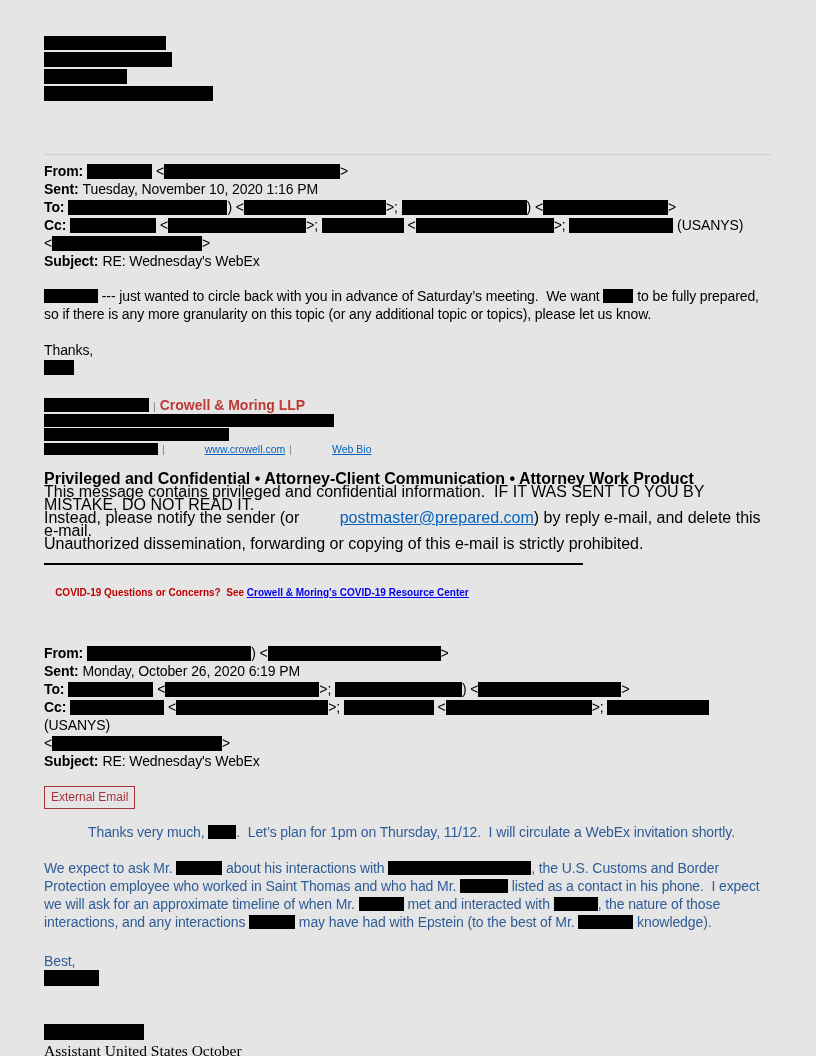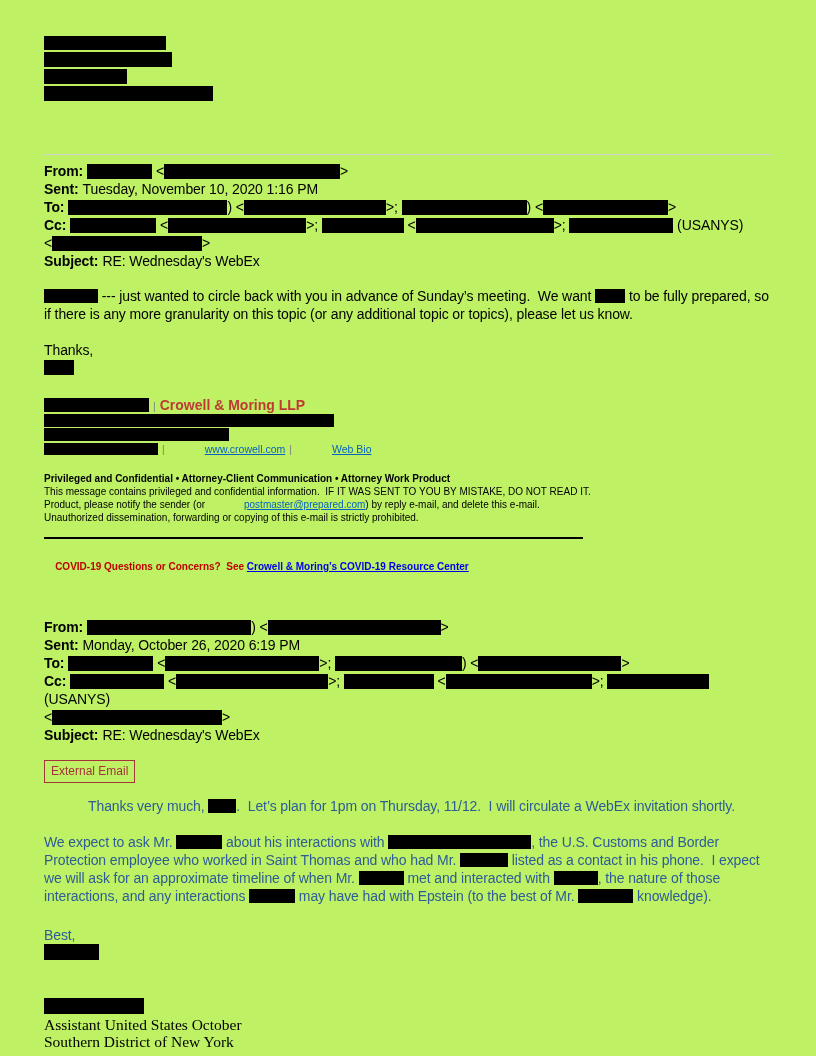--- a/index.html
+++ b/index.html
@@ -2,21 +2,21 @@
 <html style="--crowell-red: #be3a34; --covid-red: #c00000; --link-blue: #0563c1; --covid-link-blue: #0000ee; --reply-blue: #2e5c96; --external-red: #a4343a; --sep-gray: #808080; --divider-gray: #d0d0d0; --sig-gray: #5a5a5a; --redaction-black: #000000;"><head>
 <meta charset="utf-8">
 <style>
   :root{
     --crowell-red:#be3a34; --covid-red:#c00000; --link-blue:#0563c1;
     --covid-link-blue:#0000ee; --reply-blue:#2e5c96; --external-red:#a4343a;
     --sep-gray:#808080; --divider-gray:#d0d0d0; --sig-gray:#5a5a5a; --redaction-black:#000000;
   }
   html,body{margin:0;padding:0;background:#ffffff;}
   .page{
-    width:816px;height:1056px;background:#bef264;box-sizing:border-box;
+    width:816px;height:1056px;background:#e5e5e5;box-sizing:border-box;
     padding:36px 45px 0 44px;overflow:hidden;position:relative;
     font-family:"Liberation Sans","DejaVu Sans",sans-serif;color:#000;
   }
   
   .redact-block{background:var(--redaction-black);height:15px;margin-bottom:2px;}
   .redact{display:inline-block;background:var(--redaction-black);height:14px;vertical-align:-2px;}
   .email-header .redact{height:15px;vertical-align:-3px;}
   
   .header-divider{border:none;border-top:1px solid var(--divider-gray);margin:53px 0 0 0;}
   .black-divider{width:539px;border-bottom:2px solid #000;margin-top:13px;}
@@ -33,21 +33,21 @@
   .sig-line1{line-height:16px;}
   .sig-redact-lg{height:14px;vertical-align:-2px;}
   .sig-redact-md{height:13px;vertical-align:-2px;}
   .sig-redact-sm{height:12px;vertical-align:-2px;}
   .sig-sep{color:var(--sep-gray);margin:0 4px;}
   .sig-firm{color:var(--crowell-red);font-weight:bold;font-size:14px;}
   .sig-title{color:var(--sig-gray);font-weight:bold;font-size:10px;line-height:13px;}
   .sig-row{line-height:14px;}
   .link{color:var(--link-blue);text-decoration:underline;cursor:pointer;padding-left:36px;}
   
-  .disclaimer{margin-top:16px;font-size:10px;line-height:13px;}
+  .disclaimer{margin-top:16px;font-size:16px;line-height:13px;}
   .disc-title{font-weight:bold;}
   .disc-line{white-space:pre-wrap;}
   
   .covid-line{margin-top:4px;font-size:10px;font-weight:bold;line-height:16px;white-space:pre-wrap;}
   .covid-q{color:var(--covid-red);}
   .covid-link{color:var(--covid-link-blue);text-decoration:underline;cursor:pointer;}
   
   .email-header.second{margin-top:27px;}
   .ext-badge-row{margin-top:16px;line-height:18px;}
   .ext-badge{
@@ -76,39 +76,39 @@
 
   <div class="email-header">
     <div class="hline"><span class="hlabel">From:</span><span><span class="redact" style="width: 65px;"></span><span class="seg"> &lt;</span><span class="redact" style="width: 176px;"></span><span class="seg">&gt;</span></span></div>
     <div class="hline"><span class="hlabel">Sent:</span><span>Tuesday, November 10, 2020 1:16 PM</span></div>
     <div class="hline"><span class="hlabel">To:</span><span><span class="redact" style="width: 159px;"></span><span class="seg">) &lt;</span><span class="redact" style="width: 142px;"></span><span class="seg">&gt;; </span><span class="redact" style="width: 125px;"></span><span class="seg">) &lt;</span><span class="redact" style="width: 125px;"></span><span class="seg">&gt;</span></span></div>
     <div class="hline"><span class="hlabel">Cc:</span><span><span class="redact" style="width: 86px;"></span><span class="seg"> &lt;</span><span class="redact" style="width: 138px;"></span><span class="seg">&gt;; </span><span class="redact" style="width: 82px;"></span><span class="seg"> &lt;</span><span class="redact" style="width: 138px;"></span><span class="seg">&gt;; </span><span class="redact" style="width: 104px;"></span><span class="seg"> (USANYS)</span></span></div>
     <div class="hline"><span><span class="seg">&lt;</span><span class="redact" style="width: 150px;"></span><span class="seg">&gt;</span></span></div>
     <div class="hline"><span class="hlabel">Subject:</span><span>RE: Wednesday's WebEx</span></div>
   </div>
 
-  <p class="body-text mt-body"><span class="redact" style="width: 54px;"></span><span class="seg"> --- just wanted to circle back with you in advance of Sunday’s meeting.  We want </span><span class="redact" style="width: 30px;"></span><span class="seg"> to be fully prepared, so if there is any more granularity on this topic (or any additional topic or topics), please let us know.</span></p>
+  <p class="body-text mt-body"><span class="redact" style="width: 54px;"></span><span class="seg"> --- just wanted to circle back with you in advance of Saturday’s meeting.  We want </span><span class="redact" style="width: 30px;"></span><span class="seg"> to be fully prepared, so if there is any more granularity on this topic (or any additional topic or topics), please let us know.</span></p>
   <p class="body-text mt-blank">Thanks,</p>
   <p class="body-text"><span class="redact" style="width: 30px; height: 15px;"></span></p>
 
   <div class="sig">
     <div class="sig-line1">
       <span class="redact sig-redact-lg" style="width: 105px;"></span><span class="sig-sep">|</span><span class="sig-firm">Crowell &amp; Moring LLP</span>
     </div>
     <div class="sig-row"><span class="redact sig-redact-md" style="width: 290px;"></span></div>
     <div class="sig-row"><span class="redact sig-redact-md" style="width: 185px;"></span></div>
     <div class="sig-row">
       <span class="redact sig-redact-sm" style="width: 114px;"></span><span class="sig-sep">|</span><a class="link">www.crowell.com</a><span class="sig-sep">|</span><a class="link">Web Bio</a>
     </div>
   </div>
 
   <div class="disclaimer">
     <div class="disc-title">Privileged and Confidential • Attorney-Client Communication • Attorney Work Product</div>
     <div class="disc-line">This message contains privileged and confidential information.  IF IT WAS SENT TO YOU BY MISTAKE, DO NOT READ IT.</div>
-    <div class="disc-line"><span>Product, please notify the sender (or </span><a class="link">postmaster@prepared.com</a><span>) by reply e-mail, and delete this e-mail.</span></div>
+    <div class="disc-line"><span>Instead, please notify the sender (or </span><a class="link">postmaster@prepared.com</a><span>) by reply e-mail, and delete this e-mail.</span></div>
     <div class="disc-line">Unauthorized dissemination, forwarding or copying of this e-mail is strictly prohibited.</div>
   </div>
 
   <div class="black-divider"></div>
   <div class="covid-line">
     <span class="covid-q">COVID-19 Questions or Concerns?  See </span><a class="covid-link">Crowell &amp; Moring’s COVID-19 Resource Center</a>
   </div>
 
   <div class="email-header second">
     <div class="hline"><span class="hlabel">From:</span><span><span class="redact" style="width: 164px;"></span><span class="seg">) &lt;</span><span class="redact" style="width: 173px;"></span><span class="seg">&gt;</span></span></div>

